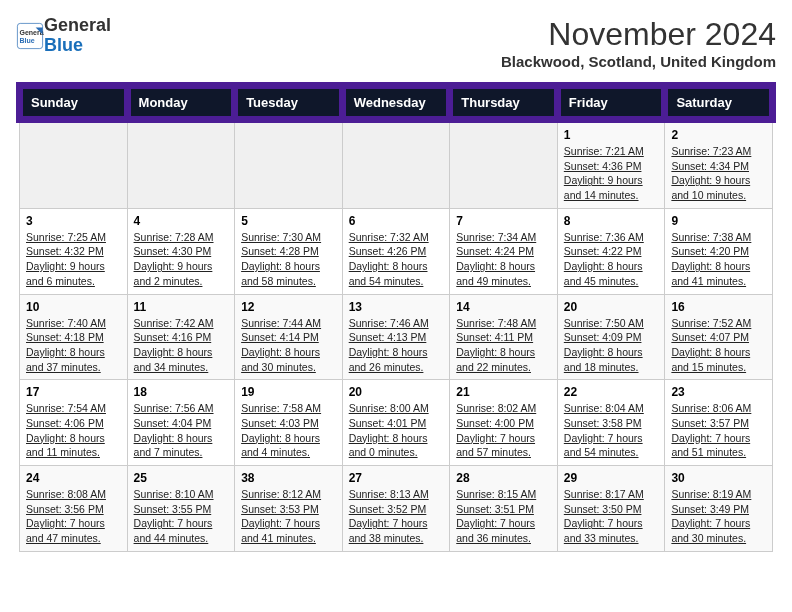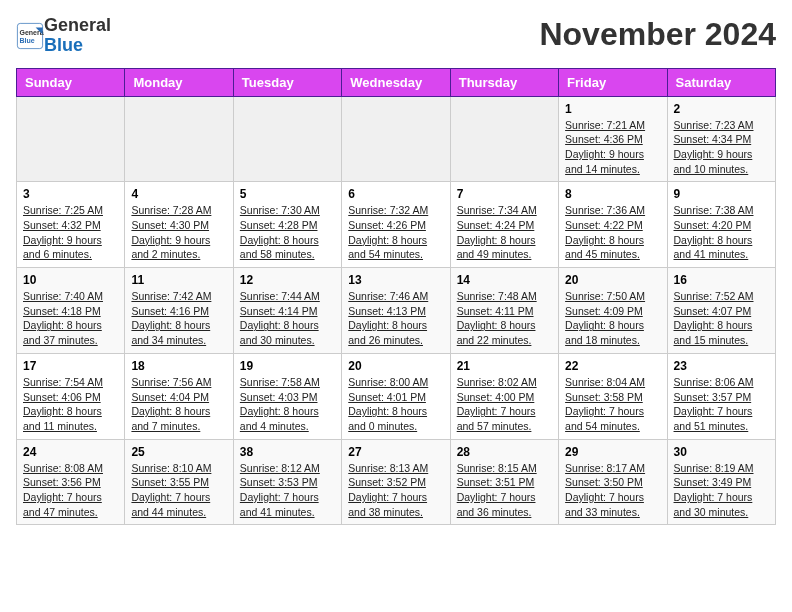--- a/index.html
+++ b/index.html
@@ -31,41 +31,41 @@
     }
     .logo-icon {
       width: 28px;
       height: 28px;
     }
     .title-area {
       text-align: right;
     }
     .month-title {
       font-size: 32px;
-      font-weight: bold;
+      font-weight: normal;
       color: #333;
     }
     .location-title {
       font-size: 15px;
       color: #333;
       font-weight: bold;
     }
     table {
       width: 100%;
       border-collapse: collapse;
       font-size: 11px;
     }
     thead tr th {
-      background: #d946ef;
+      background: #0f172a;
       color: #fff;
       padding: 6px 8px;
       text-align: left;
       font-size: 13px;
       font-weight: bold;
-      border: 1px solid #4c1d95;
+      border: 7px solid #4c1d95;
     }
     tbody tr td {
       border: 1px solid #ccc;
       vertical-align: top;
       padding: 5px 6px;
       width: 14.28%;
       min-height: 80px;
       background: #fff;
     }
     tbody tr:nth-child(odd) td {
@@ -99,20 +99,21 @@
     </svg>
     <div>
       <div class="logo-text">
         <span style="color:#333">General</span><br>
         <span>Blue</span>
       </div>
     </div>
   </div>
   <div class="title-area">
     <div class="month-title">November 2024</div>
+    <div class="location-title">Blackwood, Scotland, United Kingdom</div>
   </div>
 </div>
 
 <table>
   <thead>
     <tr id="weekday-header">
         <th>Sunday</th>
         <th>Monday</th>
         <th>Tuesday</th>
         <th>Wednesday</th>

